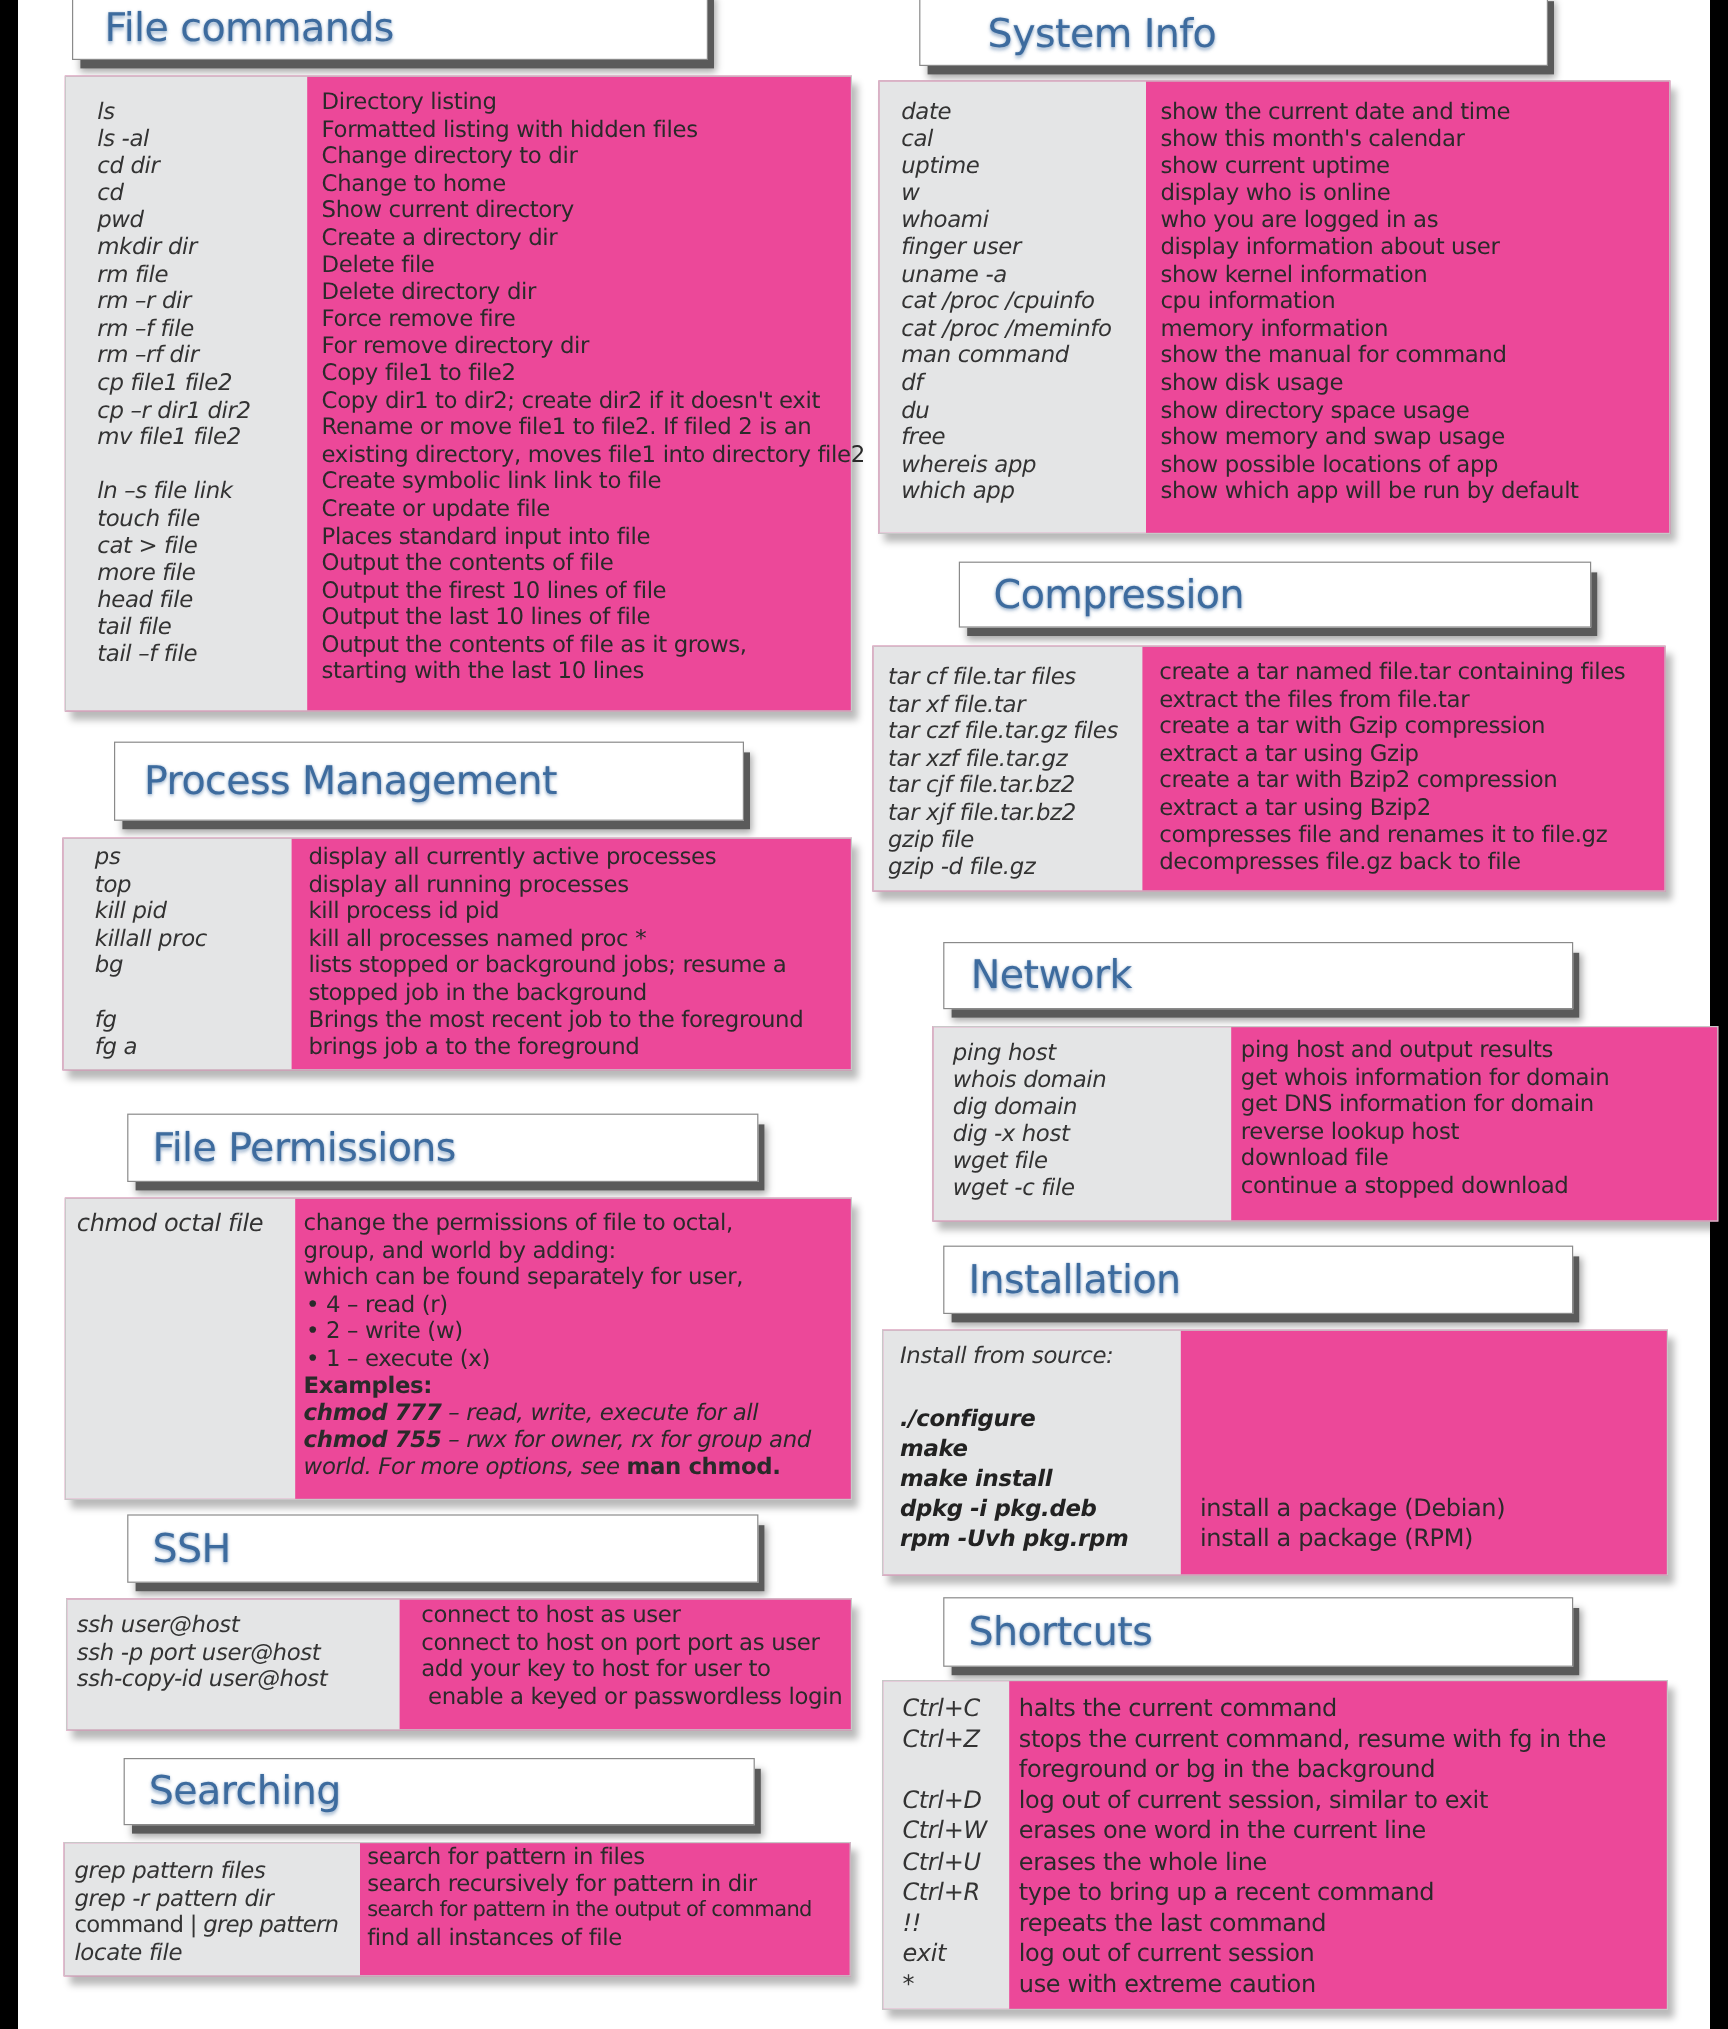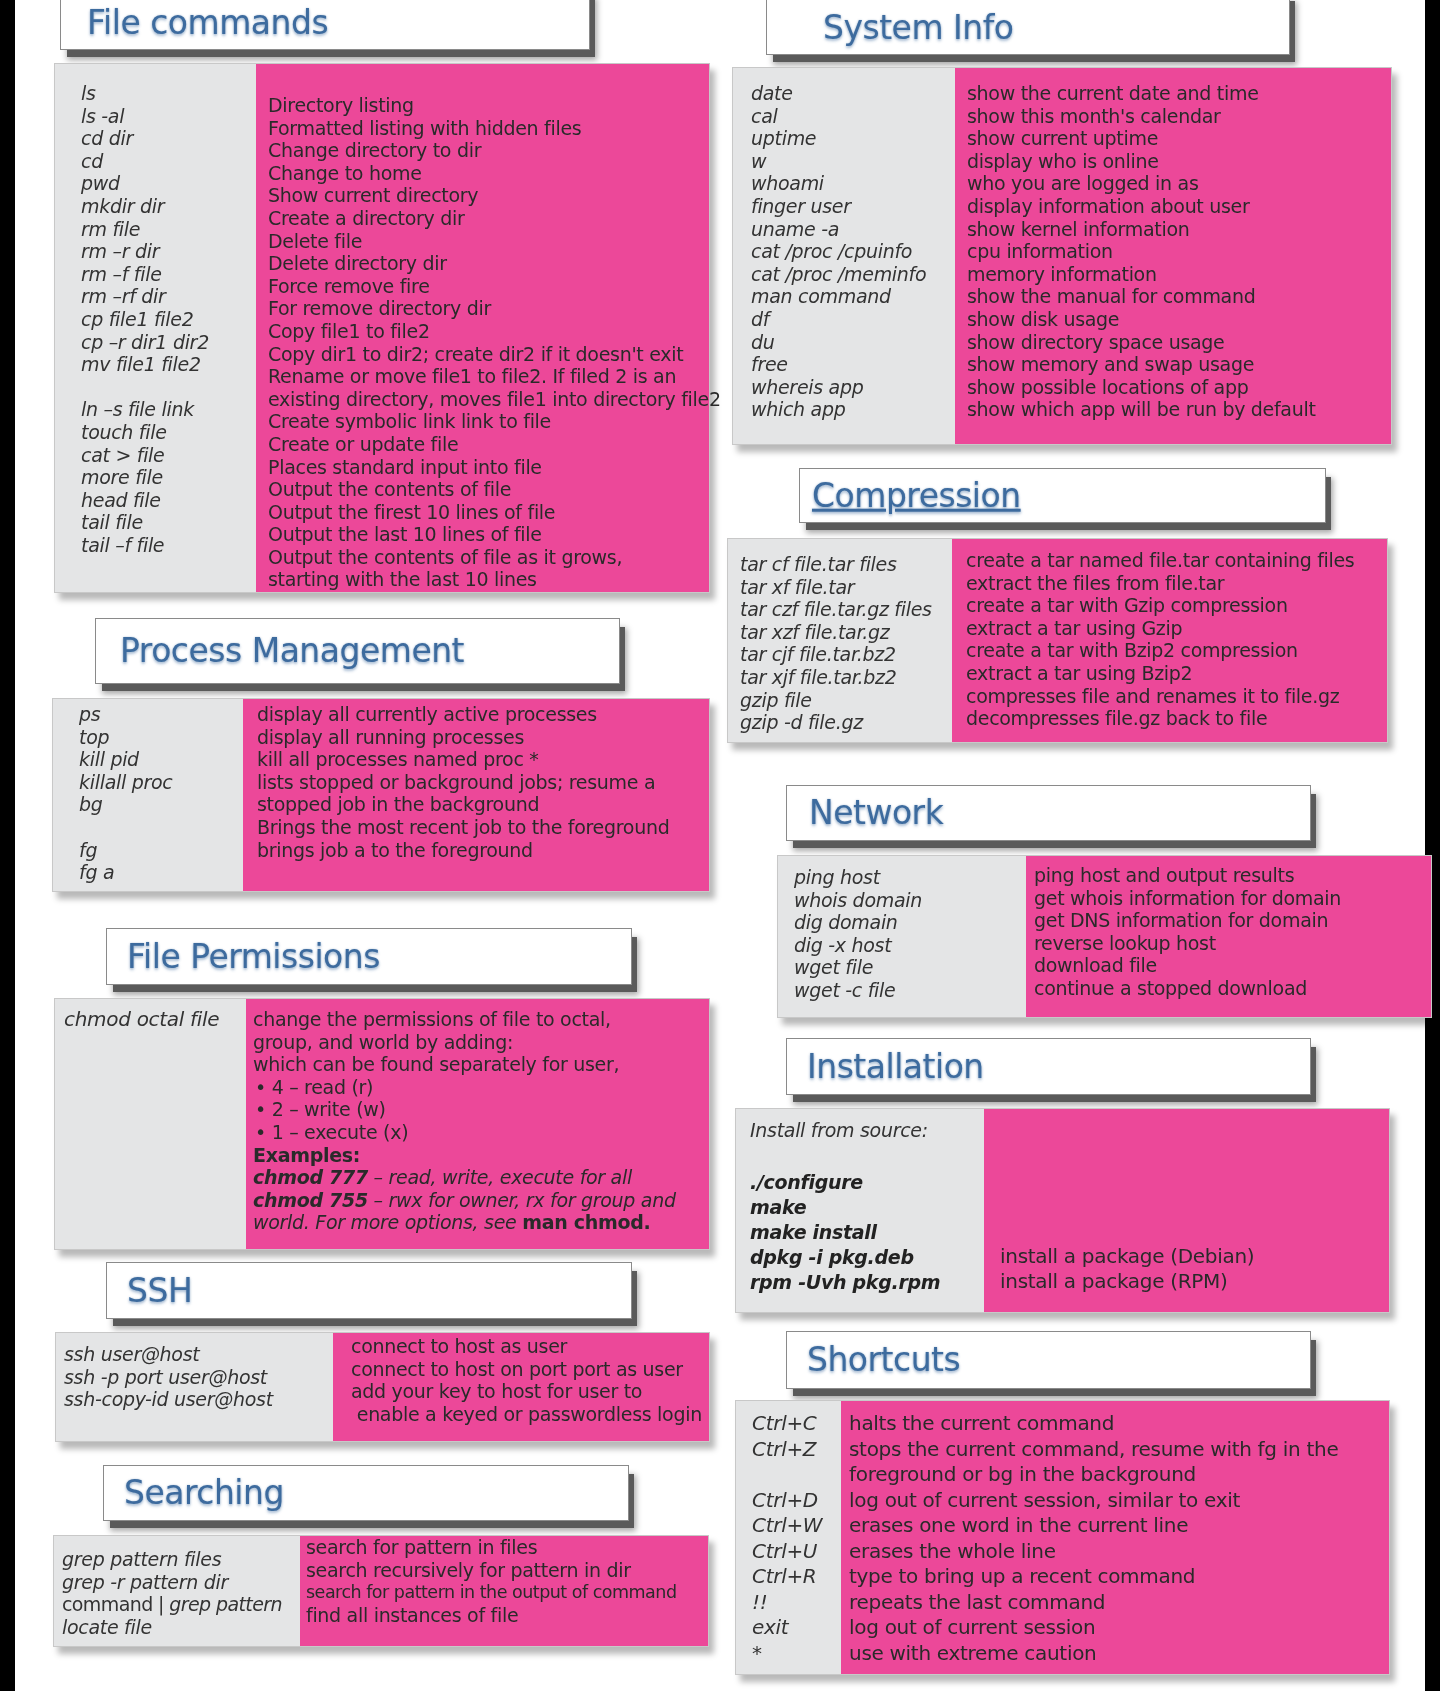--- a/index.html
+++ b/index.html
@@ -74,21 +74,21 @@
     <div class="line cmd">mv file1 file2</div>
     <div class="gap"></div>
     <div class="line cmd">ln –s file link</div>
     <div class="line cmd">touch file</div>
     <div class="line cmd">cat &gt; file</div>
     <div class="line cmd">more file</div>
     <div class="line cmd">head file</div>
     <div class="line cmd">tail file</div>
     <div class="line cmd">tail –f file</div>
   </div>
-  <div class="desccol" style="padding:30px 0 0 12px;">
+  <div class="desccol" style="padding:10px 0 0 12px;">
     <div class="line desc">Directory listing</div>
     <div class="line desc">Formatted listing with hidden files</div>
     <div class="line desc">Change directory to dir</div>
     <div class="line desc">Change to home</div>
     <div class="line desc">Show current directory</div>
     <div class="line desc">Create a directory dir</div>
     <div class="line desc">Delete file</div>
     <div class="line desc">Delete directory dir</div>
     <div class="line desc">Force remove fire</div>
     <div class="line desc">For remove directory dir</div>
@@ -157,30 +157,31 @@
     <div class="line cmd">kill pid</div>
     <div class="line cmd">killall proc</div>
     <div class="line cmd">bg</div>
     <div class="gap"></div>
     <div class="line cmd">fg</div>
     <div class="line cmd">fg a</div>
   </div>
   <div class="desccol" style="padding:4px 0 0 14px;">
     <div class="line desc">display all currently active processes</div>
     <div class="line desc">display all running processes</div>
+    <div class="line desc">kill process id pid</div>
     <div class="line desc">kill all processes named proc *</div>
     <div class="line desc">lists stopped or background jobs; resume a</div>
     <div class="line desc">stopped job in the background</div>
     <div class="line desc">Brings the most recent job to the foreground</div>
     <div class="line desc">brings job a to the foreground</div>
   </div>
 </div>
 
 <div class="hdr" style="left:799px;top:468px;width:527px;height:55px;">
-  <span class="title" style="left:12px;text-decoration:underline;">Compression</span>
+  <span class="title" style="left:28px;">Compression</span>
 </div>
 <div class="tbl" style="left:727px;top:538px;width:661px;height:205px;">
   <div class="cmdcol" style="width:224px;padding:14px 0 0 12px;">
     <div class="line cmd">tar cf file.tar files</div>
     <div class="line cmd">tar xf file.tar</div>
     <div class="line cmd">tar czf file.tar.gz files</div>
     <div class="line cmd">tar xzf file.tar.gz</div>
     <div class="line cmd">tar cjf file.tar.bz2</div>
     <div class="line cmd">tar xjf file.tar.bz2</div>
     <div class="line cmd">gzip file</div>

